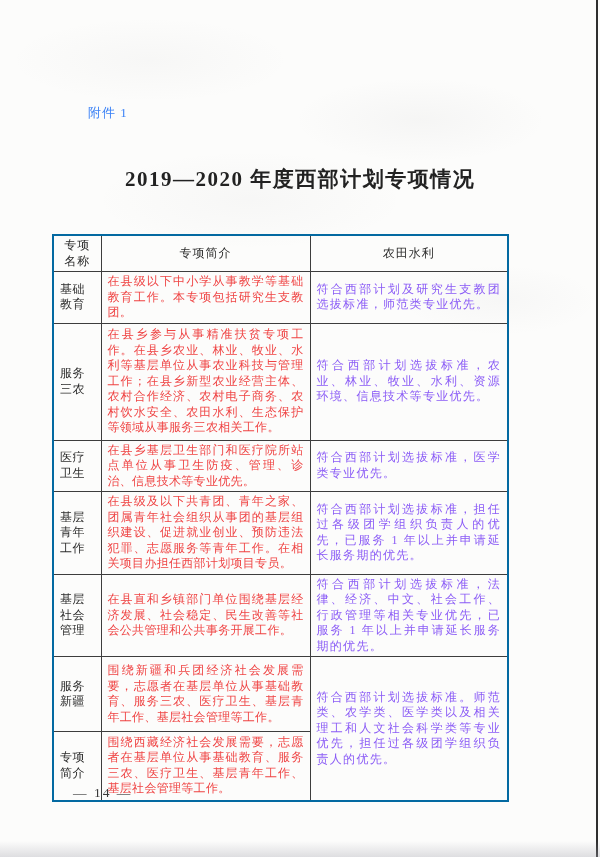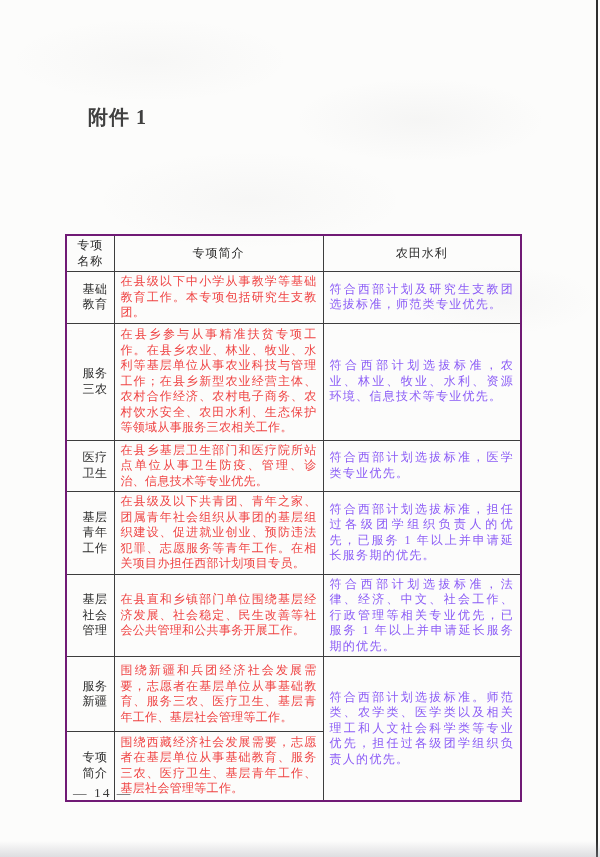--- a/index.html
+++ b/index.html
@@ -29,47 +29,47 @@
   .edge-line{
     position:absolute;top:0;right:2px;width:2px;height:857px;
     background:#2e2e2e;
   }
   .bottom-shadow{
     position:absolute;left:0;bottom:0;width:100%;height:16px;
     background:linear-gradient(to bottom, rgba(170,170,178,0.0), rgba(165,165,175,0.35));
   }
   .attachment{
     position:absolute;left:88px;top:104px;
-    font-size:20px;letter-spacing:1px;color:#404040;font-weight:bold;
+    font-size:13px;letter-spacing:1px;color:#3b82f6;
   }
   .doc-title{
     position:absolute;left:0;top:165px;width:600px;
     text-align:center;font-size:21px;font-weight:bold;
     letter-spacing:1.5px;color:#222;
   }
   table.projects{
-    position:absolute;left:65px;top:234px;
+    position:absolute;left:52px;top:234px;
     width:455px;
     border-collapse:collapse;
     table-layout:fixed;
-    border:2px solid #701a75;
+    border:2px solid #0369a1;
   }
   table.projects td,table.projects th{
     border:1px solid #3d3d3d;
     font-size:12px;
     line-height:15.5px;
     vertical-align:middle;
     padding:2px 6px;
     font-weight:normal;
   }
   th.h-cell{
     font-weight:bold;text-align:center;letter-spacing:1px;font-size:12.5px;color:#2b2b2b;
   }
   td.name-cell{
-    text-align:right;padding:2px 8px;letter-spacing:0.5px;color:#2b2b2b;
+    text-align:left;padding:2px 8px;letter-spacing:0.5px;color:#2b2b2b;
   }
   td.intro-cell{
     text-align:justify;letter-spacing:0.3px;color:#ef4444;
   }
   td.criteria-cell{
     text-align:justify;letter-spacing:1.3px;color:#8b5cf6;
   }
   .page-number{
     position:absolute;left:73px;top:785px;
     font-size:13.5px;letter-spacing:2px;color:#3a3a3a;
@@ -78,20 +78,21 @@
 </head>
 <body>
 
 <div class="page">
   <div class="scan-noise"></div>
   <div class="edge-line"></div>
   <div class="bottom-shadow"></div>
 
   <div class="attachment">附件 1</div>
 
+  <div class="doc-title">2019—2020 年度西部计划专项情况</div>
 
   <table class="projects">
     <colgroup>
       <col style="width:48px">
       <col style="width:209px">
       <col style="width:198px">
     </colgroup>
     <tbody>
         <tr style="height:33px">
       <th class="h-cell">专项名称</th>

